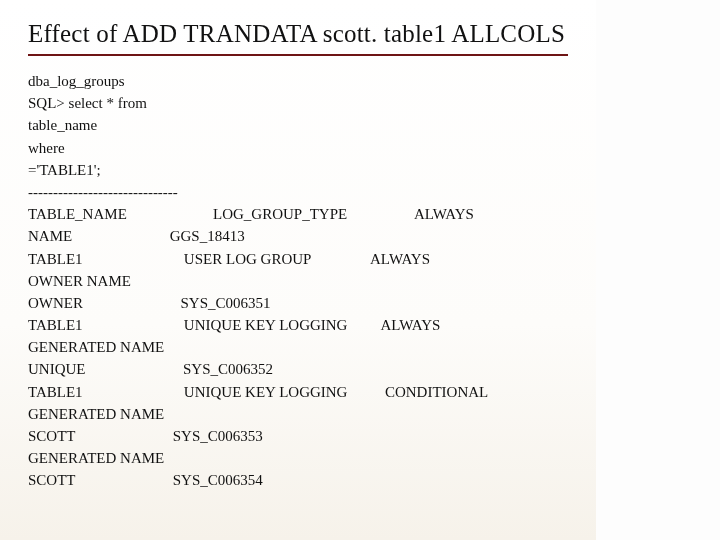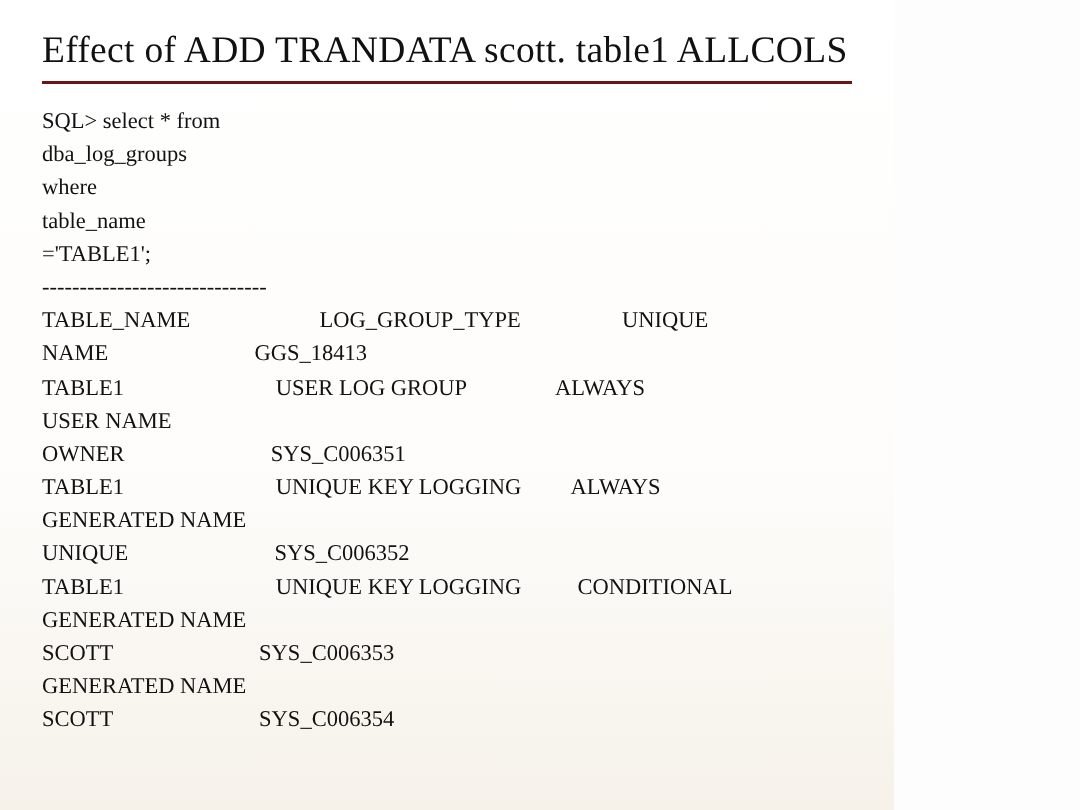--- a/index.html
+++ b/index.html
@@ -37,30 +37,30 @@
   .body div {
     white-space: pre;
   }
 </style>
 </head>
 <body>
 
 <div class="slide">
   <div class="title">Effect of ADD TRANDATA scott. table1 ALLCOLS</div>
   <div class="body">
+    <div>dba_log_groups</div>
     <div>SQL&gt; select * from</div>
-    <div>dba_log_groups</div>
+    <div>table_name</div>
     <div>where</div>
-    <div>table_name</div>
     <div>='TABLE1';</div>
     <div>------------------------------</div>
-    <div>TABLE_NAME                       LOG_GROUP_TYPE                  UNIQUE</div>
+    <div>TABLE_NAME                       LOG_GROUP_TYPE                  ALWAYS</div>
     <div>NAME                          GGS_18413</div>
     <div>TABLE1                           USER LOG GROUP                ALWAYS</div>
-    <div>USER NAME</div>
+    <div>OWNER NAME</div>
     <div>OWNER                          SYS_C006351</div>
     <div>TABLE1                           UNIQUE KEY LOGGING         ALWAYS</div>
     <div>GENERATED NAME</div>
     <div>UNIQUE                          SYS_C006352</div>
     <div>TABLE1                           UNIQUE KEY LOGGING          CONDITIONAL</div>
     <div>GENERATED NAME</div>
     <div>SCOTT                          SYS_C006353</div>
     <div>GENERATED NAME</div>
     <div>SCOTT                          SYS_C006354</div>
   </div>

